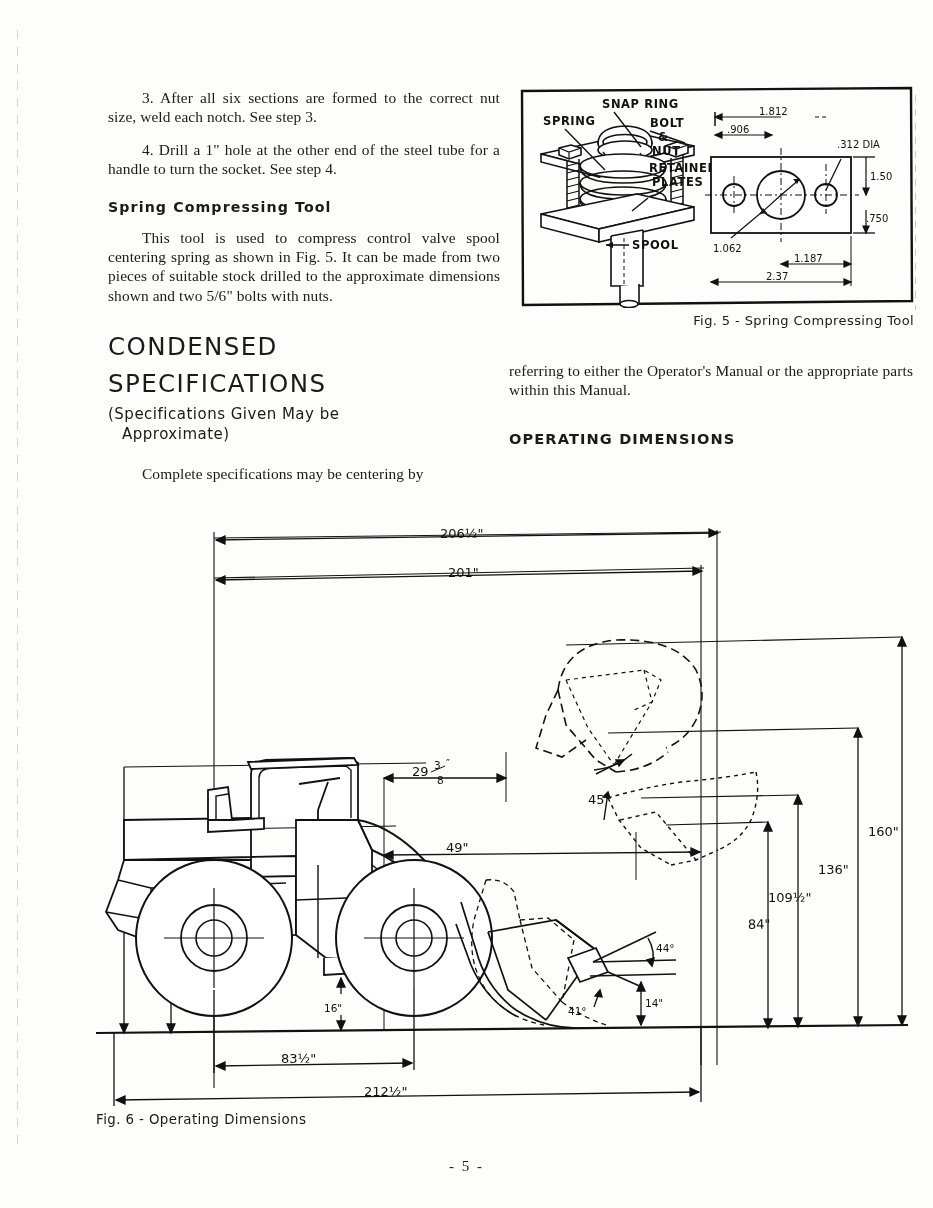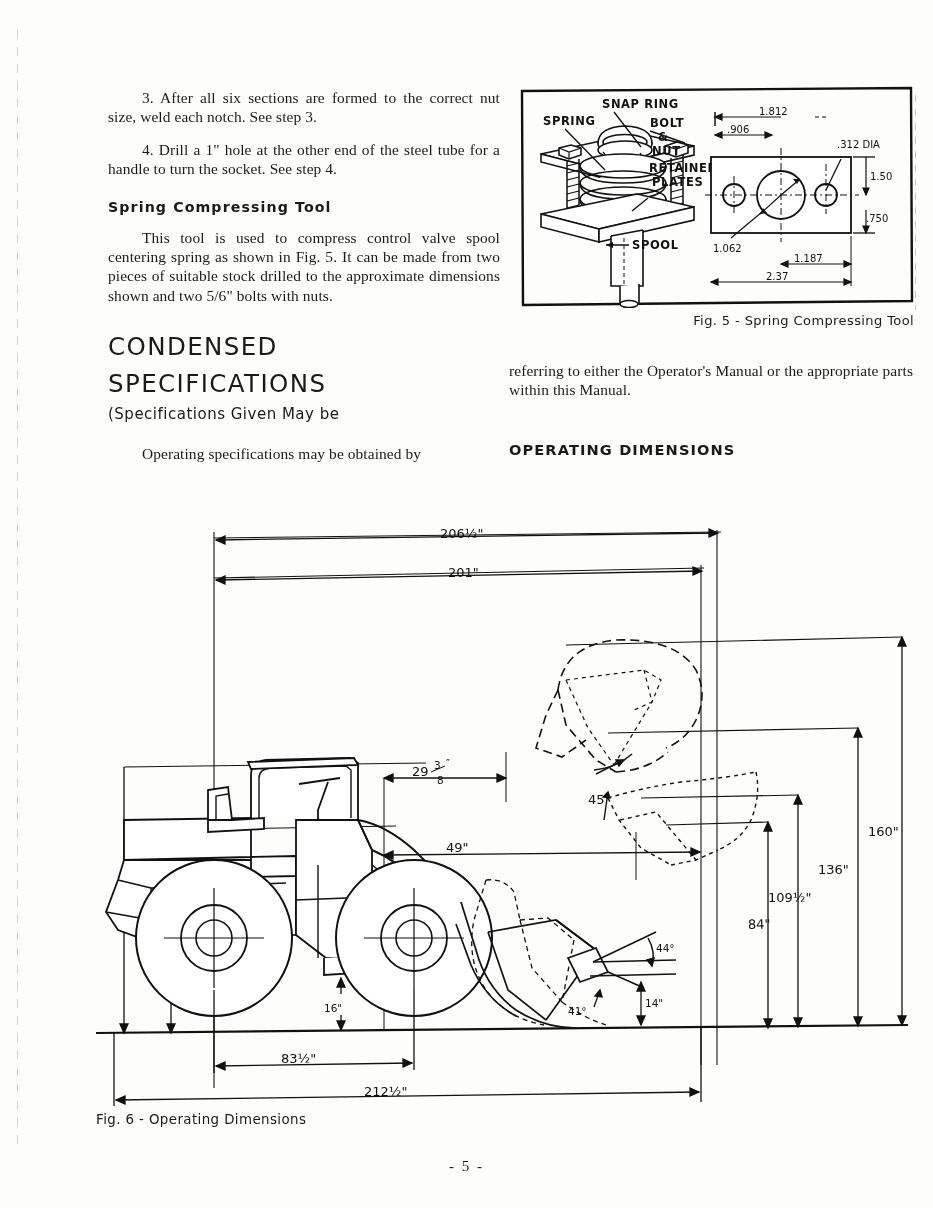--- a/index.html
+++ b/index.html
@@ -116,28 +116,29 @@
     <p class="body">3.  After  all  six  sections  are  formed  to  the correct  nut  size,  weld each notch.  See step 3.</p>
     <p class="body">4.  Drill  a  1" hole  at  the  other  end of the steel tube for  a  handle to turn the socket.  See step 4.</p>
 
     <h3 class="sub">Spring Compressing Tool</h3>
 
     <p class="body">This tool is used to compress control valve spool centering spring as shown in Fig. 5.  It can be made from two pieces of suitable stock drilled to the  approximate  dimensions shown and two 5/6" bolts with nuts.</p>
 
     <h2 class="major">CONDENSED SPECIFICATIONS</h2>
     <div class="major-sub">
       <span>(Specifications Given May be</span>
+      <span class="indent2">Approximate)</span>
     </div>
 
-    <p class="body" style="margin-top:20px">Operating specifications may be obtained by</p>
+    <p class="body" style="margin-top:20px">Complete specifications may be centering by</p>
   </div>
 
   <div class="col-right-txt">
     <p class="body noind">referring to either the Operator's Manual or the appropriate parts within this Manual.</p>
-    <h3 class="sub2" style="margin-top:41px">OPERATING DIMENSIONS</h3>
+    <h3 class="sub2" style="margin-top:30px">OPERATING DIMENSIONS</h3>
   </div>
 
   <div class="fig5-wrap">
     <svg width="395" height="222" viewBox="0 0 395 222">
 
       <g>
         <path d="M3,5 L392,2 L393,215 L4,219 Z" fill="none" stroke="#111" stroke-width="2.4"></path>
       </g>
 
       <g stroke="#111" fill="none" stroke-width="1.6">

